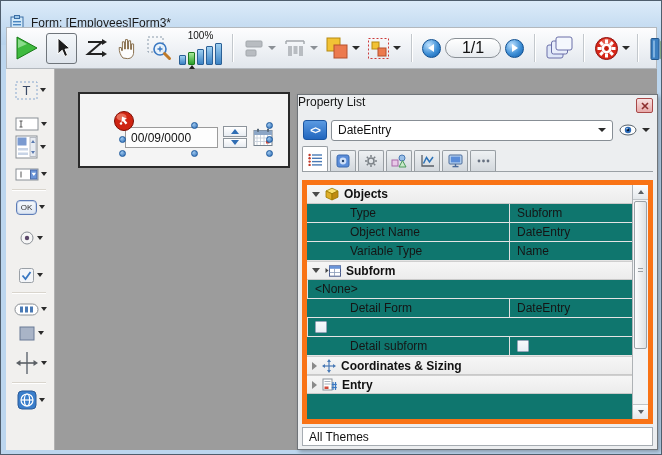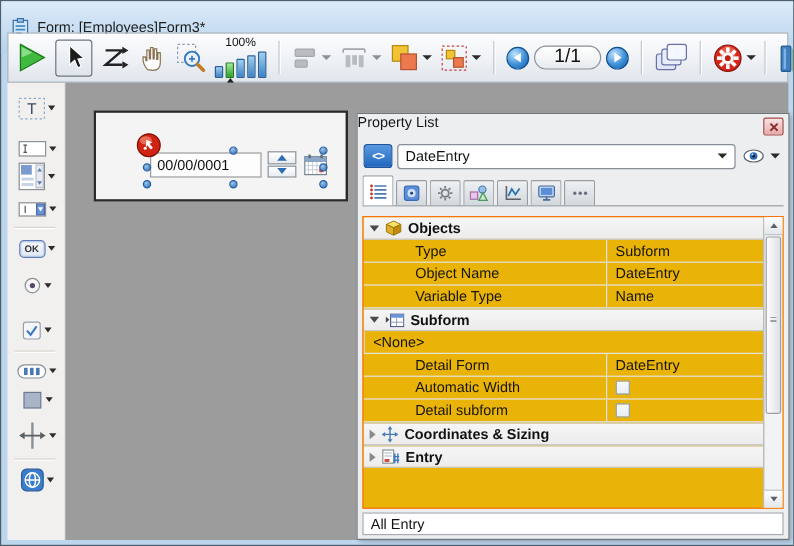--- a/index.html
+++ b/index.html
@@ -38,21 +38,21 @@
 
   
   .client { position:absolute; left:5px; top:68px; width:651px; height:381px; background:#9c9c9c; }
 
   
   .toolstrip { position:absolute; left:0; top:0; bottom:0; width:49px; background:#f1f0ee; border-right:1px solid #b2b2b2; }
   .ts-item { position:absolute; left:2px; width:45px; height:24px; display:flex; align-items:center; justify-content:center; gap:2px; }
   .ts-dd { width:0;height:0;border-left:3.5px solid transparent;border-right:3.5px solid transparent;border-top:4px solid #2b2b2b; flex:none;}
   .ts-sep { position:absolute; left:6px; width:34px; height:1px; background:#d9d5cd; box-shadow:0 1px 0 #ffffff; }
   .ok-chip { border:1px solid #5d7db8; border-radius:4px; background:linear-gradient(#f7fafd,#dde6f2);
-    font-size:8px; font-weight:bold; color:#333; padding:2px 4px; box-shadow:0 0 0 1px #c9d6ea inset; }
+    font-size:8px; font-weight:normal; color:#333; padding:2px 4px; box-shadow:0 0 0 1px #c9d6ea inset; }
 
   
   .form-page { position:absolute; left:72px; top:23px; width:212px; height:76px; background:#f4f4f4; border:2px solid #2a2a2a; }
   .date-input { position:absolute; left:45px; top:33px; width:93px; height:21px; background:#fdfdfd; border:1px solid #9b9b9b;
     font-size:12px; color:#111; display:flex; align-items:center; padding-left:5px; }
   .stepper { position:absolute; left:143px; top:32px; width:24px; height:22px; display:flex; flex-direction:column; gap:1px; }
   .step-btn { flex:1; background:linear-gradient(#ffffff,#e8ecf1); border:1px solid #8d949b; display:flex; align-items:center; justify-content:center; }
   .step-up { width:0;height:0;border-left:4px solid transparent;border-right:4px solid transparent;border-bottom:5px solid #2f6db3; }
   .step-dn { width:0;height:0;border-left:4px solid transparent;border-right:4px solid transparent;border-top:5px solid #2f6db3; }
   .cal-btn { position:absolute; left:173px; top:34px; width:20px; height:19px; }
@@ -73,21 +73,21 @@
     display:flex; align-items:center; justify-content:center; letter-spacing:-1px; }
   .obj-dd { flex:1; height:21px; background:#fff; border:1px solid #878e95; border-radius:3px;
     display:flex; align-items:center; padding:0 6px; font-size:12px; color:#111; }
   .obj-dd .dd { margin-left:auto; }
   .eye-btn { display:flex; align-items:center; gap:2px; padding:0 2px; }
   .pl-tabs { position:absolute; left:4px; right:4px; top:51px; height:26px; display:flex; align-items:flex-end; gap:2px;
     border-bottom:1px solid #9aa0a5; }
   .pl-tab { width:26px; height:21px; border:1px solid #989ea3; border-bottom:none; border-radius:2px 2px 0 0;
     background:linear-gradient(#eef1f3,#d3d8dd); display:flex; align-items:center; justify-content:center; }
   .pl-tab.sel { height:25px; background:#ffffff; }
-  .pl-body { position:absolute; left:4px; right:4px; top:85px; bottom:25px; background:#eab308; border:1px solid #f97316; }
+  .pl-body { position:absolute; left:4px; right:4px; top:85px; bottom:25px; background:#0f766e; border:5px solid #f97316; }
   .pl-rows { position:absolute; left:0; top:0; right:16px; bottom:0; overflow:hidden; }
   .psec { height:19px; background:linear-gradient(#f6f6f6,#ececec); border-top:1px solid #cfcfcf; border-bottom:1px solid #c9c9c9;
     display:flex; align-items:center; gap:5px; padding-left:5px; }
   .psec:first-child { border-top:none; }
   .tri-open { width:0;height:0;border-left:4px solid transparent;border-right:4px solid transparent;border-top:5px solid #4a4a4a; }
   .tri-closed { width:0;height:0;border-top:4px solid transparent;border-bottom:4px solid transparent;border-left:5px solid #8a8a8a; }
   .psec .slabel { font-size:12px; font-weight:bold; color:#111; }
   .prow { height:19px; display:flex; align-items:stretch; border-bottom:1px solid #e4e4e4; }
   .pname { width:166px; font-size:12px; color:#151515; display:flex; align-items:center; padding-left:7px;margin-left:36px; }
   .pval { flex:1; font-size:12px; color:#151515; display:flex; align-items:center; padding-left:7px; border-left:1px solid #e0e0e0; }
@@ -338,21 +338,21 @@
           <rect x="1" y="1" width="18" height="18" rx="4" fill="#3a7ecb" stroke="#2a5b98"></rect>
           <circle cx="10" cy="10" r="6" fill="none" stroke="#ffffff" stroke-width="1.2"></circle>
           <ellipse cx="10" cy="10" rx="2.6" ry="6" fill="none" stroke="#ffffff" stroke-width="1.2"></ellipse>
           <line x1="4" y1="10" x2="16" y2="10" stroke="#ffffff" stroke-width="1.2"></line>
         </svg>
         <span class="ts-dd"></span>
       </div>
     </div>
 
     <div class="form-page">
-      <div class="date-input">00/00/0001</div>
+      <div class="date-input">00/09/0000</div>
       <div class="stepper">
         <div class="step-btn">
             <span class="step-up"></span>
           </div>
         <div class="step-btn">
             <span class="step-dn"></span>
           </div>
       </div>
       <div class="cal-btn">
         <svg width="20" height="19" viewBox="0 0 20 19">
@@ -516,21 +516,20 @@
           <span class="slabel">Subform</span>
         </div>
         <div class="prow">
           <div class="pval">&lt;None&gt;</div>
         </div>
         <div class="prow">
           <div class="pname">Detail Form</div>
           <div class="pval">DateEntry</div>
         </div>
         <div class="prow">
-          <div class="pname">Automatic Width</div>
           <div class="pval">
               <span class="cb"></span>
             </div>
         </div>
         <div class="prow">
           <div class="pname">Detail subform</div>
           <div class="pval">
               <span class="cb"></span>
             </div>
         </div>
@@ -575,16 +574,16 @@
           </div>
         <div class="sc-thumb">
             <span class="sc-grip"></span>
           </div>
         <div class="sc-arrow sc-dn">
             <span class="sc-tri-dn"></span>
           </div>
       </div>
     </div>
 
-    <div class="pl-footer">All Entry</div>
+    <div class="pl-footer">All Themes</div>
   </div>
 
 </div>
 
 </body></html>

